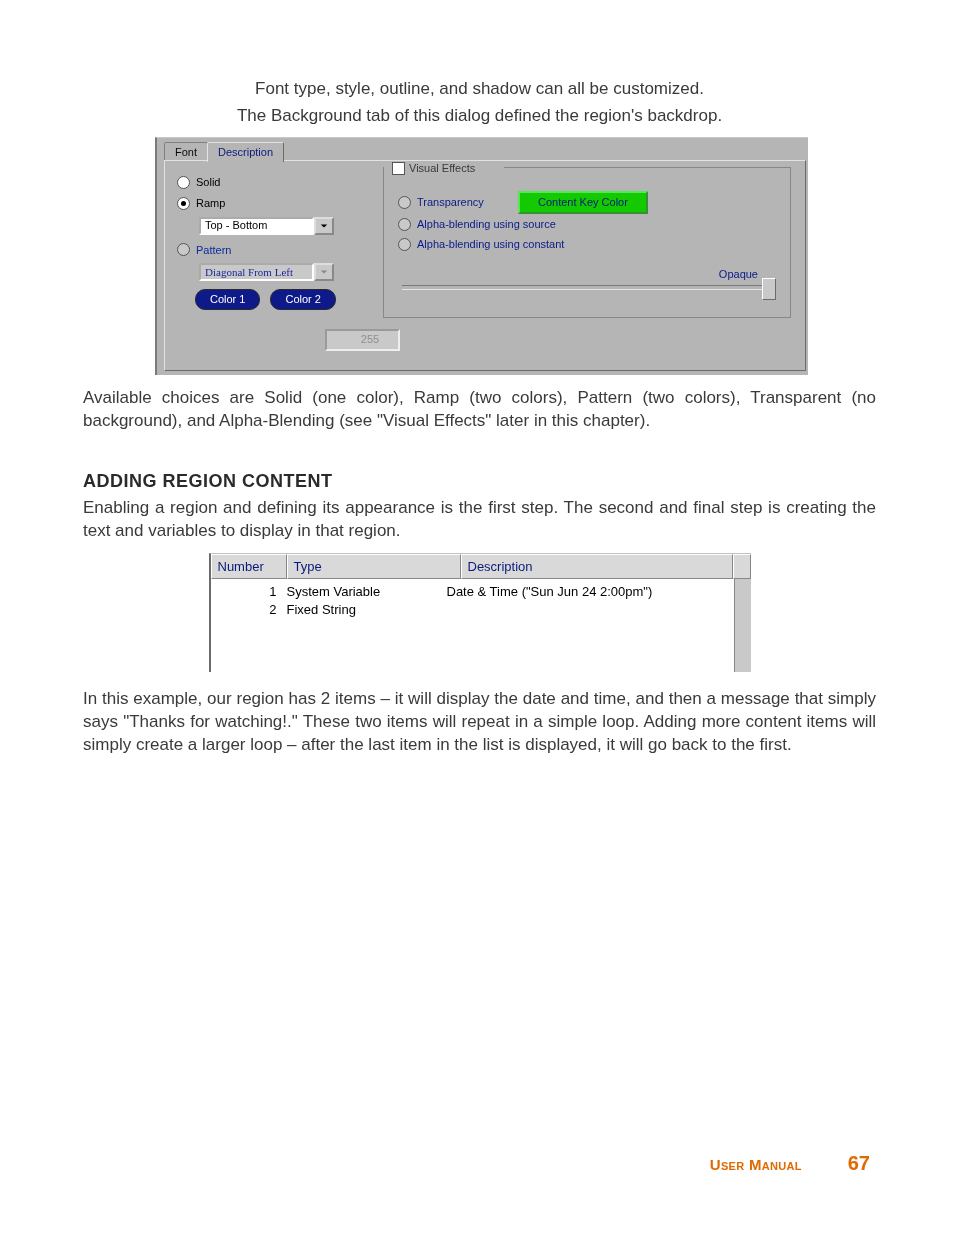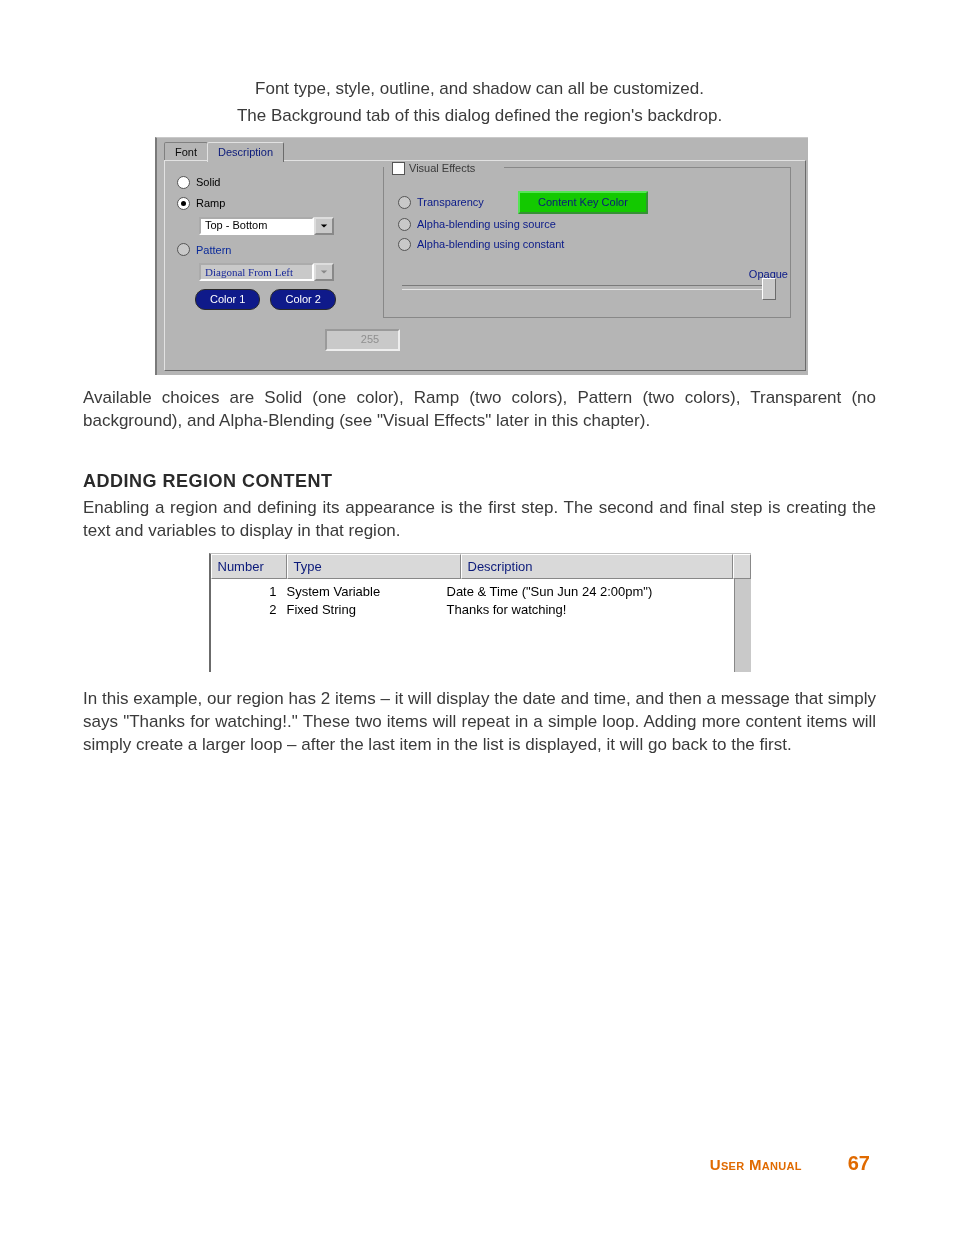--- a/index.html
+++ b/index.html
@@ -120,21 +120,21 @@
   .opt-dot{
     width:11px;height:11px;border-radius:50%;border:1px solid #555;background:#c9c9c9;
   }
   .opt-label{ color:#0a1a88; }
   .greenbtn{
     position:absolute; top:24px; left:134px;
     background:#13c900; color:#0b1a7a;
     padding:2px 18px; border:2px outset #55e555;
     font-size:11px; border-radius:1px;
   }
-  .opq-label{ position:absolute; right:2px; top:100px; color:#0a1a88; }
+  .opq-label{ position:absolute; right:32px; top:100px; color:#0a1a88; }
   .slider-track{
     position:absolute; left:18px; right:18px; top:118px; height:3px;
     border-top:1px solid #7a7a7a; border-bottom:1px solid #e5e5e5;
   }
   .slider-thumb{
     position:absolute; right:14px; top:111px; width:12px; height:20px;
     background:#c9c9c9; border:1px solid #fff; border-right-color:#6b6b6b; border-bottom-color:#6b6b6b;
   }
   .valbox{
     position:absolute; left:160px; top:168px; width:56px; height:18px;
@@ -281,21 +281,20 @@
     <div class="tbody">
       <div class="tbl-left">
         <div class="trow">
           <div class="cnum">1</div>
           <div class="ctyp">System Variable</div>
           <div class="cdesc">Date &amp; Time ("Sun Jun 24    2:00pm")</div>
         </div>
         <div class="trow">
           <div class="cnum">2</div>
           <div class="ctyp">Fixed String</div>
-          <div class="cdesc">Thanks for watching!</div>
         </div>
       </div>
       <div class="vscroll"></div>
     </div>
   </div>
 
   <p class="justify">In this example, our region has 2 items – it will display the date and time, and then a message that simply says "Thanks for watching!." These two items will repeat in a simple loop. Adding more content items will simply create a larger loop – after the last item in the list is displayed, it will go back to the first.</p>
 
   <div class="footer">
     <span class="um">User Manual</span>

